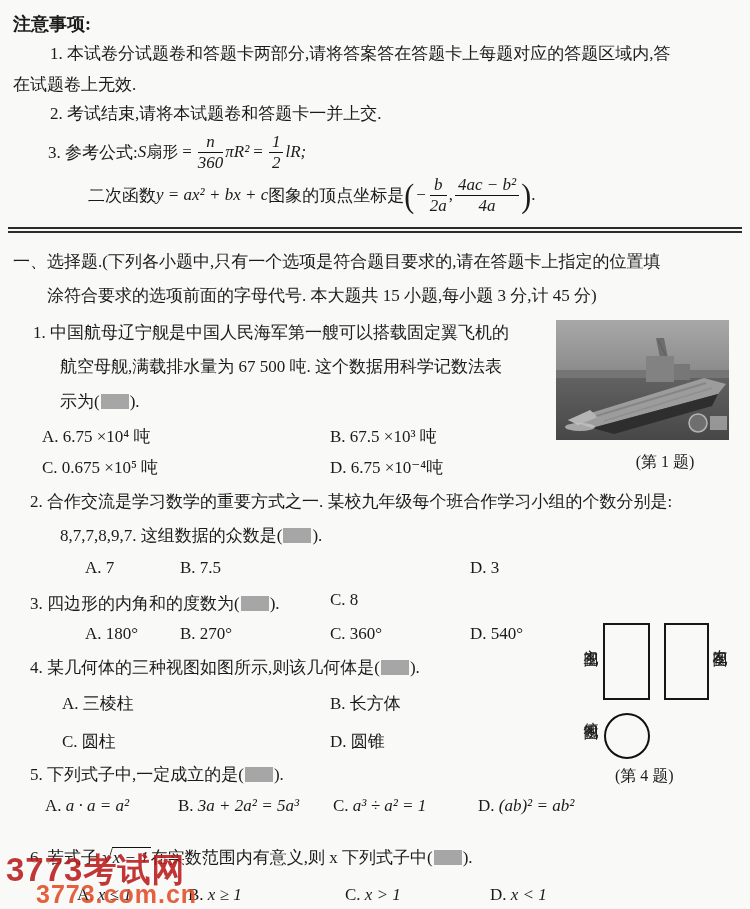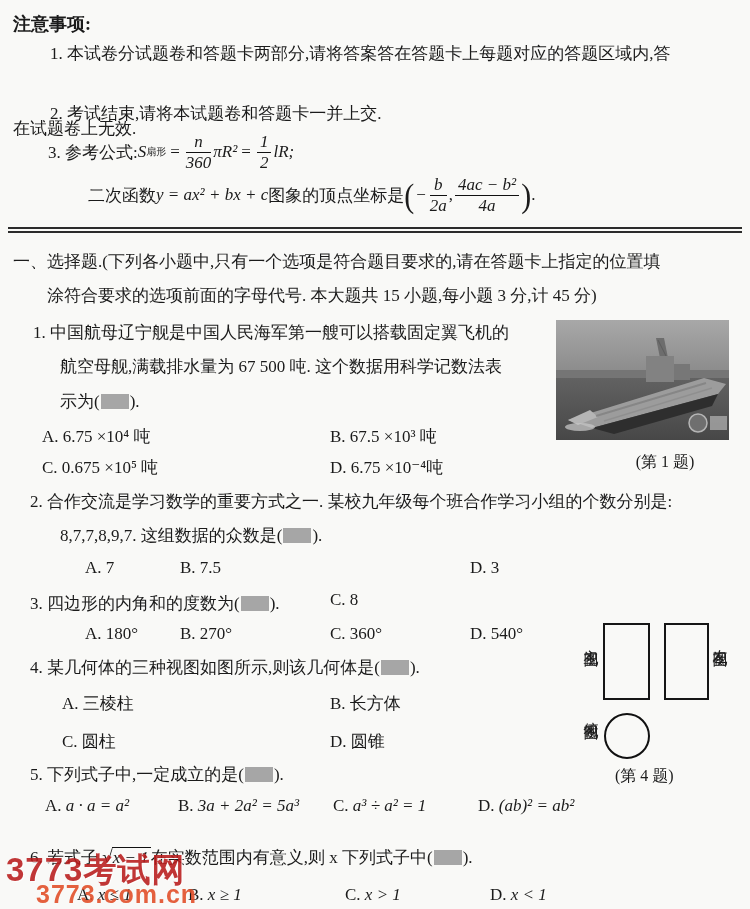--- a/index.html
+++ b/index.html
@@ -9,21 +9,21 @@
     margin:0 auto;
     background:#f9f9f7;
     color:#1b1b1b;
     font-family:"Liberation Serif","DejaVu Serif",serif;
     font-size:17px;
     overflow:hidden;
   }
   .abs{position:absolute;white-space:nowrap;}
   .bold{font-weight:bold;}
   .math{font-style:italic;}
-  .sub{font-size:10px;vertical-align:-4px;font-style:normal;text-align:right;}
+  .sub{font-size:16px;vertical-align:-4px;font-style:normal;text-align:right;}
   .blank{
     display:inline-block;width:28px;height:15px;
     background:#a6a6a6;vertical-align:-2px;margin:0 1px;
   }
   
   .frow{display:flex;align-items:center;}
   .frac{display:inline-block;text-align:center;font-style:italic;line-height:1.05;margin:0 2px;}
   .frac .num{display:block;border-bottom:1.6px solid #111;padding:0 3px 1px;}
   .frac .den{display:block;padding-top:1px;}
   .bigparen{font-size:30px;font-weight:300;line-height:1;transform:scaleY(1.15);display:inline-block;}
@@ -62,21 +62,21 @@
     color:#e2502a;opacity:0.9;
   }
 </style>
 </head>
 <body>
 
 <div class="page">
 
   <div class="abs bold" style="left:13px;top:12px;font-size:18px;">注意事项:</div>
   <div class="abs" style="left:50px;top:42px;">1. 本试卷分试题卷和答题卡两部分,请将答案答在答题卡上每题对应的答题区域内,答</div>
-  <div class="abs" style="left:13px;top:73px;margin-top:44px;">在试题卷上无效.</div>
+  <div class="abs" style="left:13px;top:73px;">在试题卷上无效.</div>
   <div class="abs" style="left:50px;top:102px;">2. 考试结束,请将本试题卷和答题卡一并上交.</div>
 
   <div class="abs frow" style="left:48px;top:132px;height:40px;">
     <span>3. 参考公式:</span>
     <span class="math">S</span>
       <span class="sub">扇形</span>
     <span style="margin:0 4px;">=</span>
     <span class="frac">
       <span class="num">n</span>
       <span class="den">360</span>

